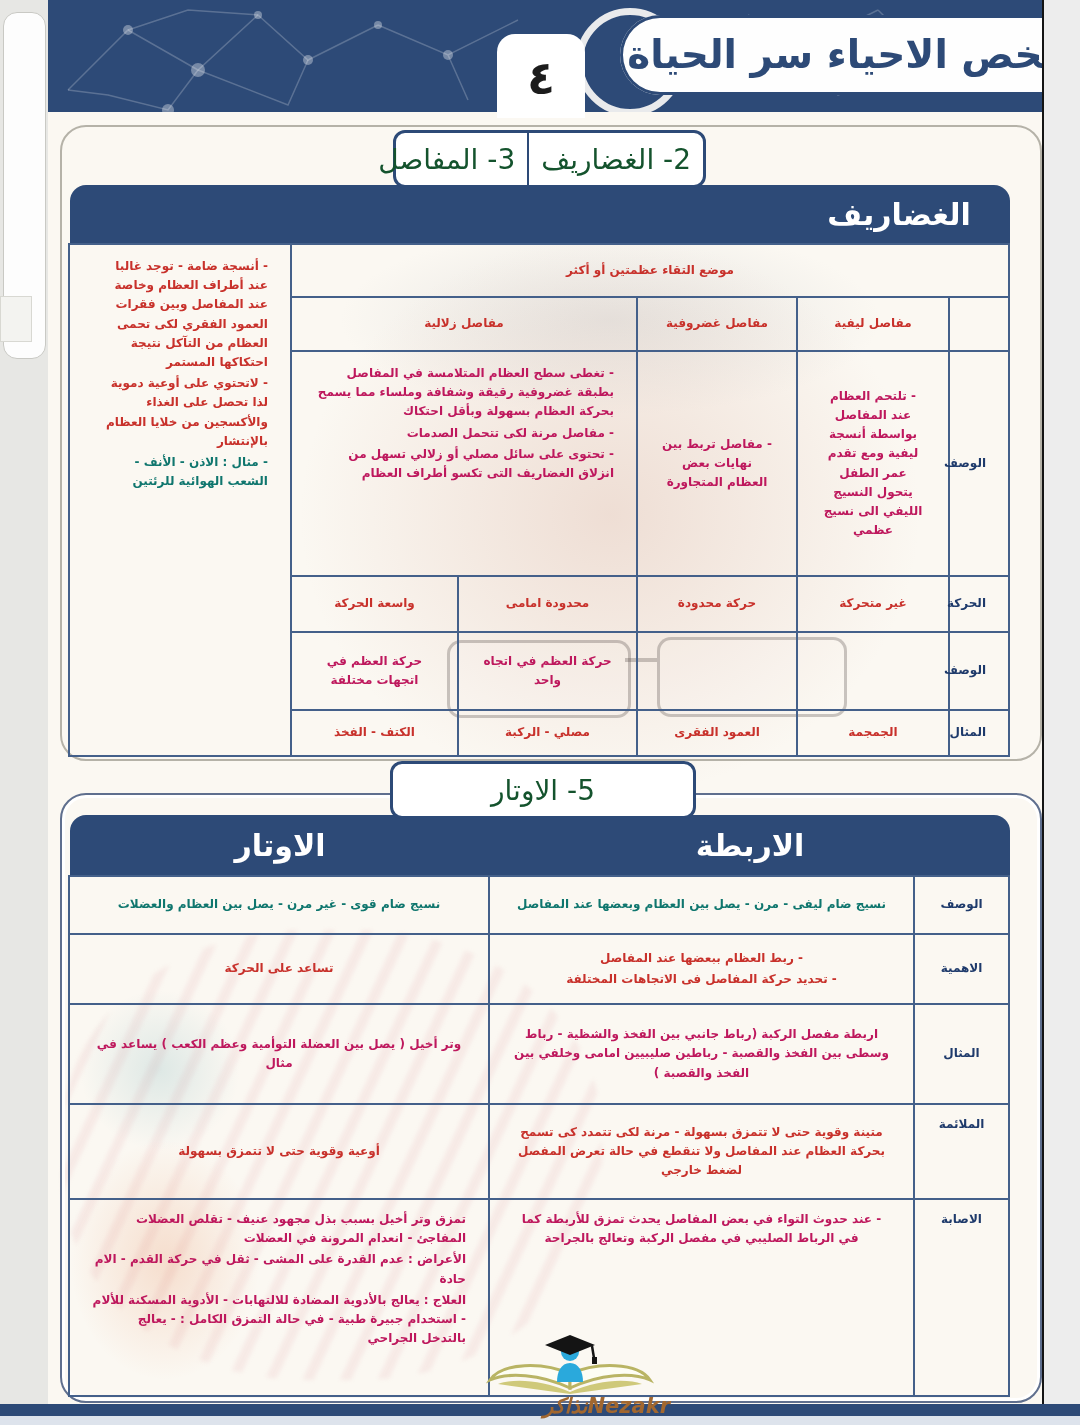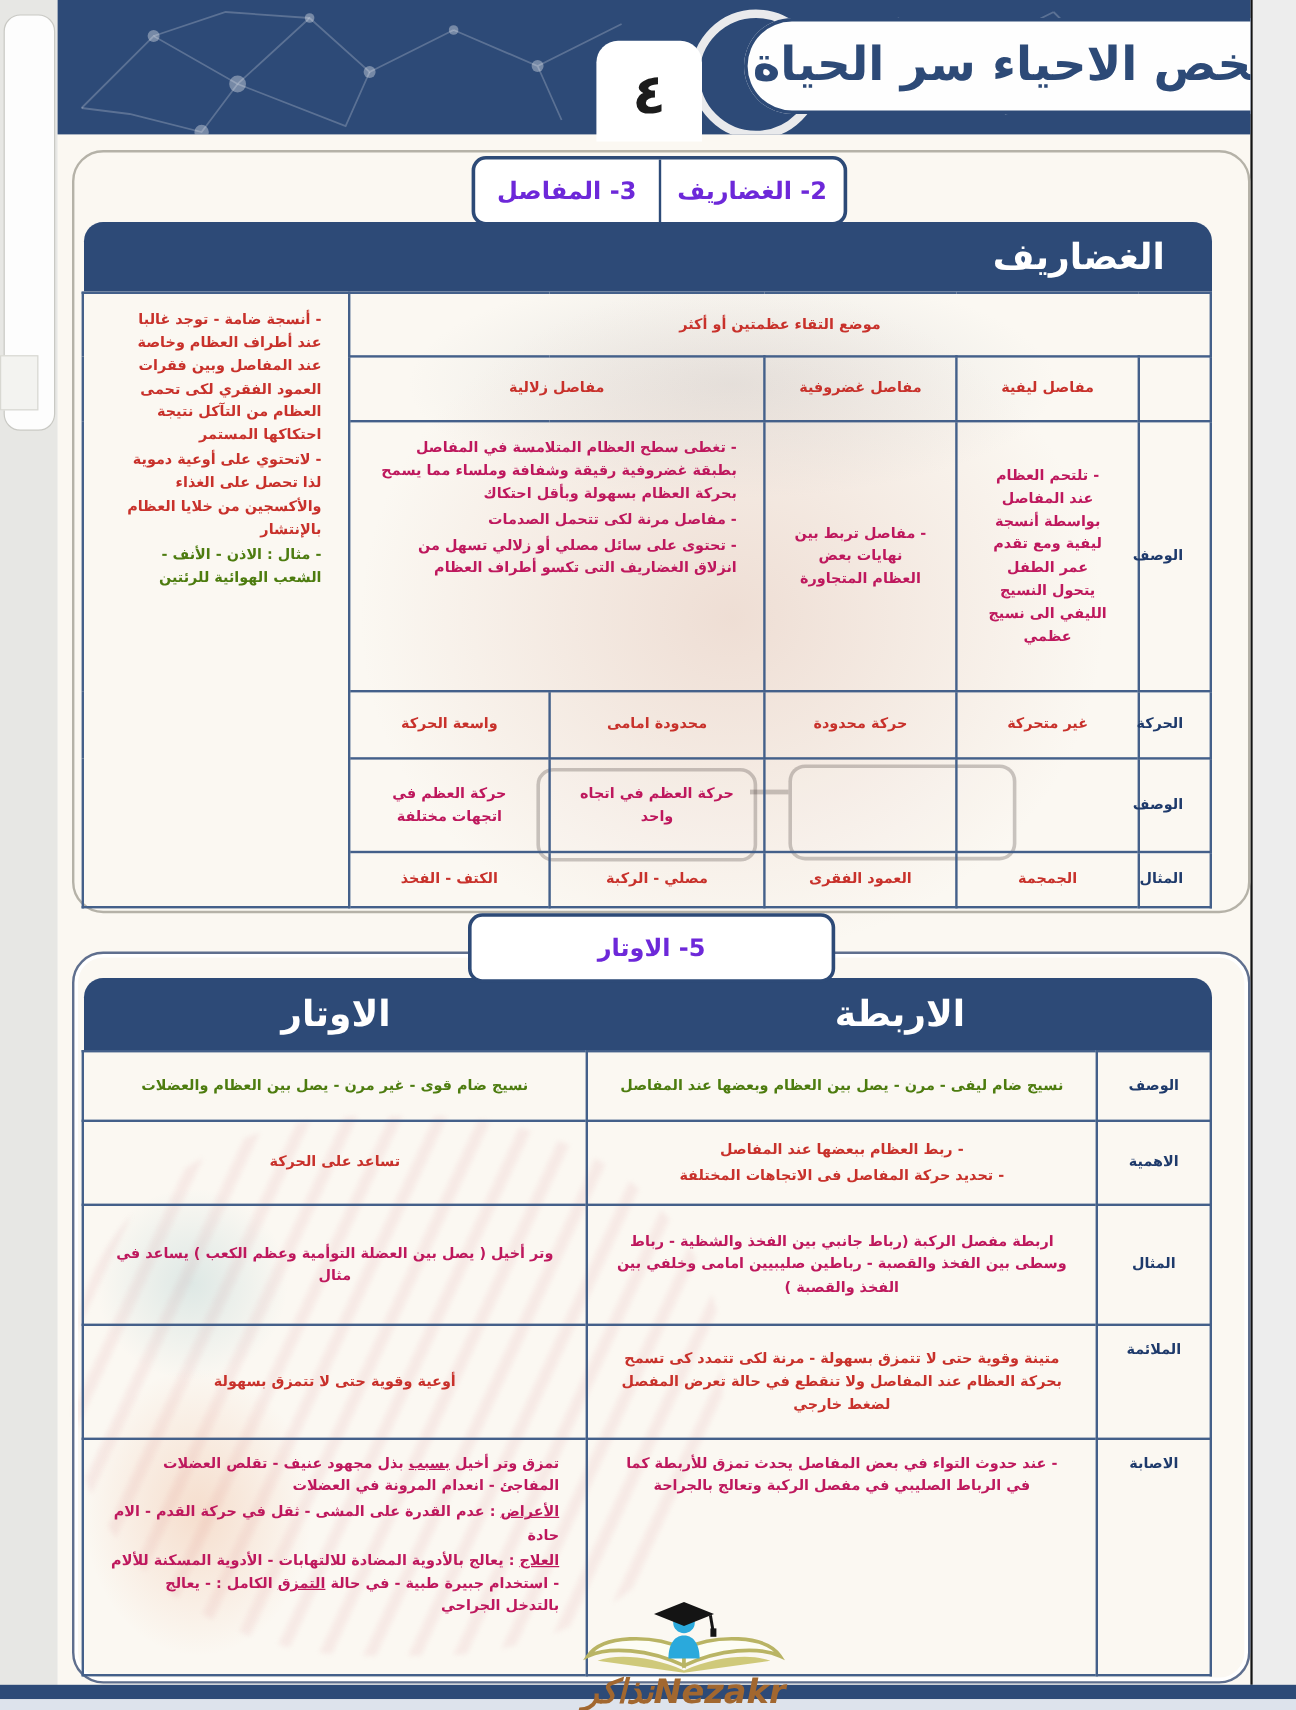--- a/index.html
+++ b/index.html
@@ -41,48 +41,48 @@
   .g-doodle1{left:70px;top:1140px;width:190px;height:240px;background:radial-gradient(closest-side,rgba(224,118,60,0.20),rgba(224,118,60,0) 100%);}
   .g-doodle2{left:80px;top:990px;width:160px;height:160px;background:radial-gradient(closest-side,rgba(90,160,170,0.18),rgba(90,160,170,0) 100%);}
 
   
   .card{position:absolute;border-radius:26px;z-index:1;}
   .card1{left:60px;top:125px;width:978px;height:632px;border:2px solid #b5b2a8;}
   .card2{left:60px;top:793px;width:978px;height:606px;border:2px solid #5f6f8e;box-shadow:0 0 0 3px #fff inset;}
   .section-tab{position:absolute;z-index:4;display:flex;background:#ffffff;border:3px solid #2d4a77;border-radius:12px;height:52px;}
   .tab1{left:393px;top:130px;width:307px;}
   .tab2{left:390px;top:761px;width:300px;}
-  .section-tab .cell{flex:1;display:flex;align-items:center;justify-content:center;font-size:20px;font-weight:bold;color:#6d28d9;white-space:nowrap;padding:0 12px;}
+  .section-tab .cell{flex:1;display:flex;align-items:center;justify-content:center;font-size:28px;font-weight:normal;color:#14532d;white-space:nowrap;padding:0 12px;}
   .section-tab .cell + .cell{border-right:2px solid #2d4a77;}
 
   
   .tbl-wrap{position:absolute;z-index:2;width:940px;left:70px;}
   .tw1{top:185px;}
   .tw2{top:815px;}
   .tbl-head{display:flex;background:#2d4a77;border-radius:16px 16px 0 0;color:#fff;font-weight:bold;}
   .tw1 .tbl-head{height:58px;font-size:30px;}
   .tw2 .tbl-head{height:60px;font-size:30px;}
   .tbl-head .hc{display:flex;align-items:center;justify-content:center;}
   table.t{border-collapse:collapse;table-layout:fixed;width:940px;direction:rtl;background:transparent;}
   table.t td{border:2px solid #44608a;padding:4px 22px;text-align:center;vertical-align:middle;font-weight:bold;font-size:12px;line-height:1.6;}
   .red{color:#c8312b;}
   .navy{color:#be185d;}
-  .mag{color:#4d7c0f;}
+  .mag{color:#0f766e;}
   .lbl{color:#1e3a6b;font-size:19px;}
   .rt{text-align:right !important;}
   .vt{vertical-align:top !important;padding-top:10px !important;}
-  .u{text-decoration:underline;}
+  .u{}
   .line{margin:2px 0;}
   .cart-cell{font-size:18px;line-height:1.8;}
   .types td{font-size:20px;}
   .loc td{font-size:20px;}
 
   
   .brand{position:absolute;left:470px;top:1330px;width:200px;height:90px;z-index:6;text-align:center;}
-  .brand .bt{font-size:28px;font-weight:bold;color:#a2672f;font-style:italic;line-height:1;margin-top:-4px;}
+  .brand .bt{font-size:21px;font-weight:bold;color:#a2672f;font-style:italic;line-height:1;margin-top:-4px;text-align:right;}
 </style>
 </head>
 <body>
 
 <div class="left-strip"></div>
 <div class="left-tab"></div>
 <div class="left-tab-small"></div>
 <div class="doc"></div>
 <div class="right-edge"></div>
 <div class="right-strip"></div>

